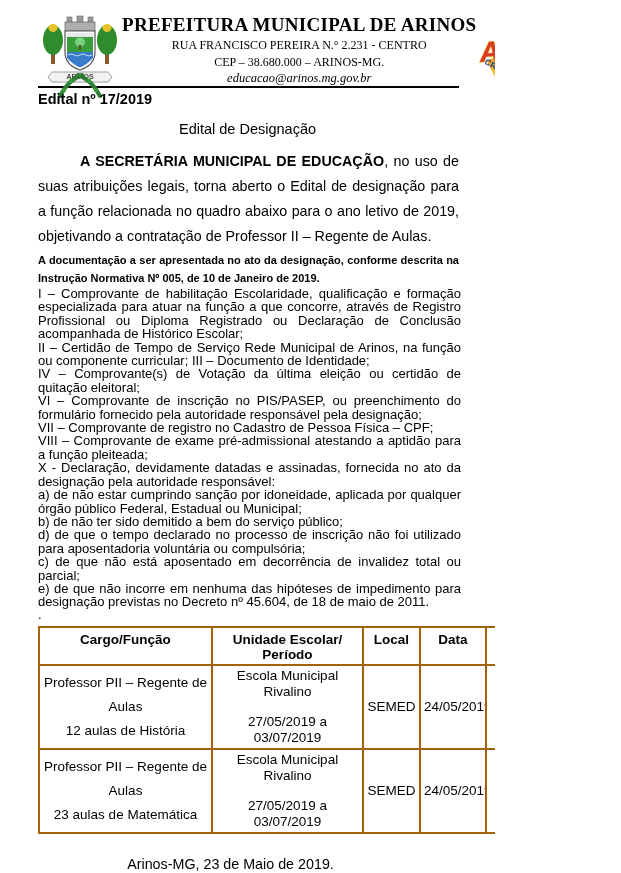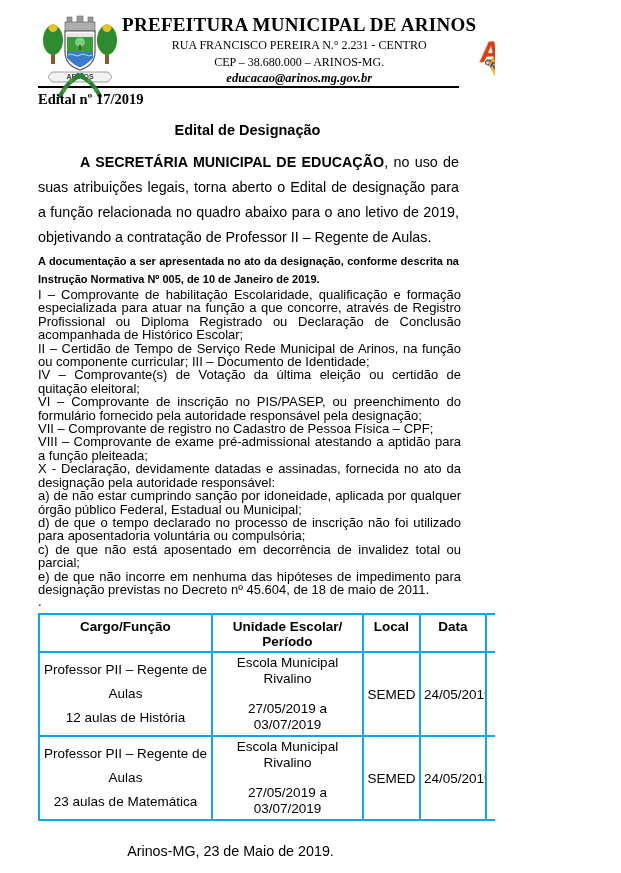--- a/index.html
+++ b/index.html
@@ -17,38 +17,37 @@
   .header {
     display: flex;
     align-items: flex-start;
     padding: 8px 30px 0 38px;
     height: 86px;
   }
   .crest { flex: 0 0 84px; }
   .header-center { flex: 1; text-align: center; font-family: "Liberation Serif", serif; padding-top: 6px; }
   .header-title { font-size: 19px; font-weight: bold; letter-spacing: 0.3px; white-space: nowrap; }
   .header-sub { font-size: 12px; margin-top: 2px; }
-  .header-email { font-size: 12.5px; font-weight: bold; font-style: italic; margin-top: 1px; }
+  .header-email { font-size: 12.5px; font-weight: normal; font-style: italic; margin-top: 1px; }
   .city-logo { flex: 0 0 106px; }
   .header-rule {
     margin: 0 36px 0 38px;
     border: none;
     border-top: 2px solid #000;
   }
   .edital-number {
     margin: 3px 36px 0 38px;
     font-size: 14.5px;
     font-weight: bold;
-    font-family: Liberation Serif, serif;
   }
   
   .doc-title {
     text-align: center;
     font-size: 14.5px;
-    font-weight: bold;
+    font-weight: normal;
     margin-top: 14px;
   }
   .para-1 {
     margin: 12px 36px 0 38px;
     font-size: 14.3px;
     line-height: 25px;
     text-align: justify;
     text-indent: 42px;
   }
   .para-2 {
@@ -68,21 +67,21 @@
   .trailing-dot { margin-left: 38px; font-size: 13px; line-height: 12px; }
   
   .tbl-wrap { margin: 5px 36px 0 38px; }
   table.designation {
     border-collapse: collapse;
     table-layout: fixed;
     width: 546px;
     font-size: 13.5px;
   }
   table.designation th, table.designation td {
-    border: 2px solid #0ea5e9;
+    border: 2px solid #a16207;
     padding: 2px 3px;
     text-align: center;
     overflow: hidden;
   }
   table.designation th {
     font-weight: bold;
     height: 33px;
     vertical-align: top;
     padding-top: 4px;
   }
@@ -186,20 +185,21 @@
 
   <div class="reqs">
     <div class="req">I – Comprovante de habilitação Escolaridade, qualificação e formação especializada para atuar na função a que concorre, através de Registro Profissional ou Diploma Registrado ou Declaração de Conclusão acompanhada de Histórico Escolar;</div>
     <div class="req">II – Certidão de Tempo de Serviço Rede Municipal de Arinos, na função ou componente curricular; III – Documento de Identidade;</div>
     <div class="req">IV – Comprovante(s) de Votação da última eleição ou certidão de quitação eleitoral;</div>
     <div class="req">VI – Comprovante de inscrição no PIS/PASEP, ou preenchimento do formulário fornecido pela autoridade responsável pela designação;</div>
     <div class="req">VII – Comprovante de registro no Cadastro de Pessoa Física – CPF;</div>
     <div class="req">VIII – Comprovante de exame pré-admissional atestando a aptidão para a função pleiteada;</div>
     <div class="req">X - Declaração, devidamente datadas e assinadas, fornecida no ato da designação pela autoridade responsável:</div>
     <div class="req">a) de não estar cumprindo sanção por idoneidade, aplicada por qualquer órgão público Federal, Estadual ou Municipal;</div>
+    <div class="req">b) de não ter sido demitido a bem do serviço público;</div>
     <div class="req">d) de que o tempo declarado no processo de inscrição não foi utilizado para aposentadoria voluntária ou compulsória;</div>
     <div class="req">c) de que não está aposentado em decorrência de invalidez total ou parcial;</div>
     <div class="req">e) de que não incorre em nenhuma das hipóteses de impedimento para designação previstas no Decreto nº 45.604, de 18 de maio de 2011.</div>
   </div>
   <div class="trailing-dot">.</div>
 
   <div class="tbl-wrap">
     <table class="designation">
       <colgroup>
         <col style="width:173px">

